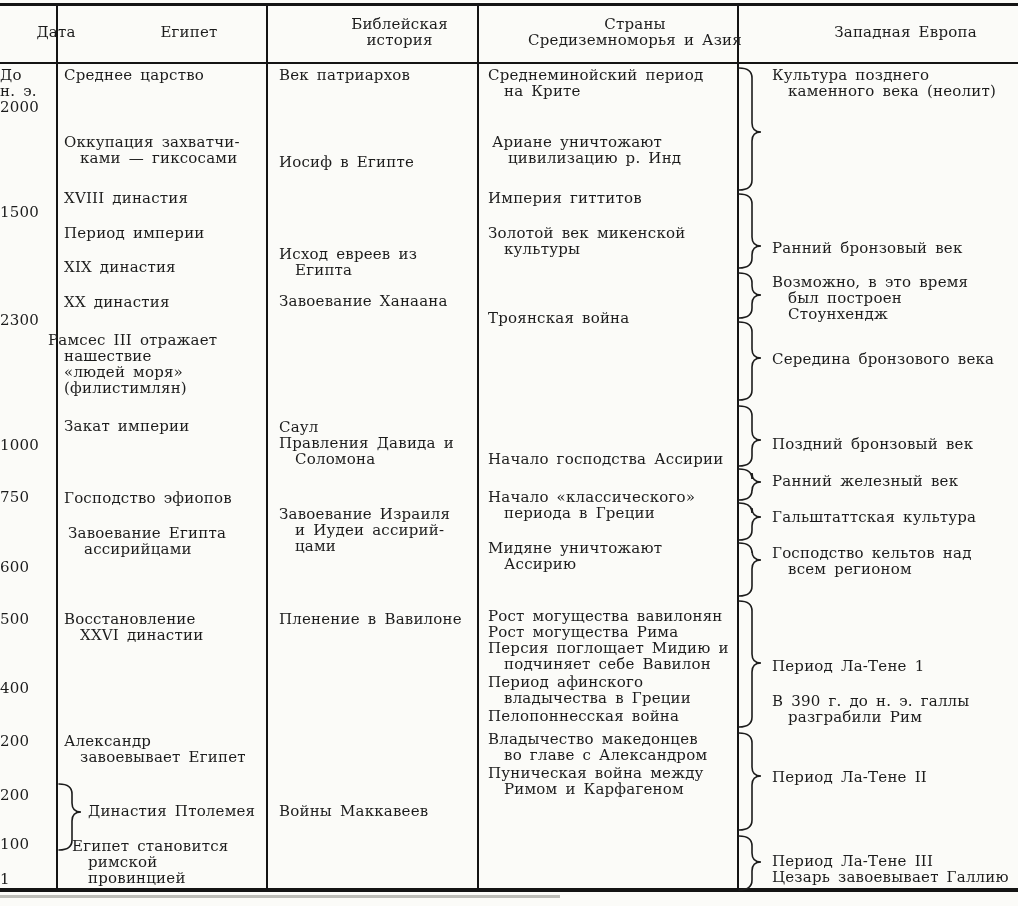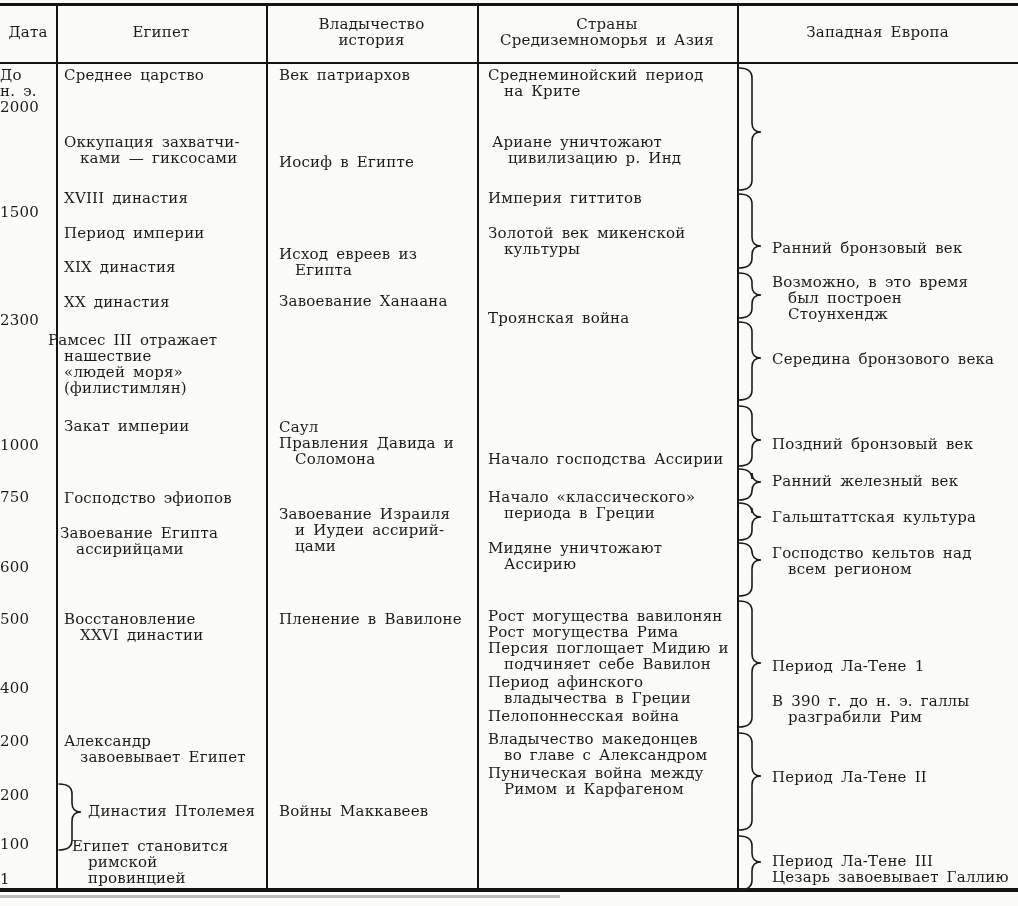--- a/index.html
+++ b/index.html
@@ -5,41 +5,41 @@
   html,body{margin:0;padding:0;background:#dedede;}
   .page{position:relative;width:1018px;height:906px;background:#fbfbf8;
         font-family:"DejaVu Serif","Liberation Serif",serif;color:#1c1c1c;overflow:hidden;}
   .hline{position:absolute;background:#141414;}
   .hline.soft{background:#bdbdb8;}
   .vline{position:absolute;width:2px;background:#141414;}
   .txt{position:absolute;font-size:15px;line-height:16px;white-space:pre-line;
        letter-spacing:.2px;word-spacing:3px;}
   .hang{padding-left:16px;text-indent:-16px;}
   .date{left:0;width:52px;text-align:left;}
-  .hdr{text-align:center;}
+  .hdr{text-align:center;padding-left:28px;}
   svg.braces{position:absolute;left:0;top:0;}
   svg.braces path{stroke:#1c1c1c;stroke-width:1.6;fill:none;stroke-linecap:round;}
 </style>
 </head>
 <body>
 
 <div class="page">
 
   <div class="hline" style="left:0;top:3px;width:1018px;height:3px"></div>
   <div class="hline" style="left:0;top:62px;width:1018px;height:2px"></div>
   <div class="hline" style="left:0;top:888px;width:1018px;height:4px"></div>
   <div class="hline soft" style="left:0;top:895px;width:560px;height:3px"></div>
   <div class="vline" style="left:56px;top:3px;height:886px"></div>
   <div class="vline" style="left:266px;top:3px;height:886px"></div>
   <div class="vline" style="left:477px;top:3px;height:886px"></div>
   <div class="vline" style="left:737px;top:3px;height:886px"></div>
 
   <div class="txt hdr" style="left:0;width:56px;top:24px">Дата</div>
   <div class="txt hdr" style="left:56px;width:210px;top:24px">Египет</div>
-  <div class="txt hdr" style="left:266px;width:211px;top:16px">Владычество
+  <div class="txt hdr" style="left:266px;width:211px;top:16px">Библейская
 история</div>
   <div class="txt hdr" style="left:477px;width:260px;top:16px">Страны
 Средиземноморья и Азия</div>
   <div class="txt hdr" style="left:737px;width:281px;top:24px">Западная Европа</div>
 
   <div class="txt date" style="top:67px">До
 н. э.
 2000</div>
   <div class="txt date" style="top:204px">1500</div>
   <div class="txt date" style="top:312px">2300</div>
@@ -59,21 +59,21 @@
   <div class="txt hang" style="left:64px;top:190px">XVIII династия</div>
   <div class="txt hang" style="left:64px;top:225px">Период империи</div>
   <div class="txt hang" style="left:64px;top:259px">XIX династия</div>
   <div class="txt hang" style="left:64px;top:294px">XX династия</div>
   <div class="txt hang" style="left:48px;top:332px">Рамсес III отражает
 нашествие
 «людей моря»
 (филистимлян)</div>
   <div class="txt hang" style="left:64px;top:418px">Закат империи</div>
   <div class="txt hang" style="left:64px;top:490px">Господство эфиопов</div>
-  <div class="txt hang" style="left:60px;top:525px">Завоевание Египта
+  <div class="txt hang" style="left:68px;top:525px">Завоевание Египта
 ассирийцами</div>
   <div class="txt hang" style="left:64px;top:611px">Восстановление
 XXVI династии</div>
   <div class="txt hang" style="left:64px;top:733px">Александр
 завоевывает Египет</div>
   <div class="txt hang" style="left:88px;top:803px">Династия Птолемея</div>
   <div class="txt hang" style="left:72px;top:838px">Египет становится
 римской
 провинцией</div>
 
@@ -109,20 +109,22 @@
   <div class="txt hang" style="left:488px;top:640px">Персия поглощает Мидию и
 подчиняет себе Вавилон</div>
   <div class="txt hang" style="left:488px;top:674px">Период афинского
 владычества в Греции</div>
   <div class="txt hang" style="left:488px;top:708px">Пелопоннесская война</div>
   <div class="txt hang" style="left:488px;top:731px">Владычество македонцев
 во главе с Александром</div>
   <div class="txt hang" style="left:488px;top:765px">Пуническая война между
 Римом и Карфагеном</div>
 
+  <div class="txt hang" style="left:772px;top:67px">Культура позднего
+каменного века (неолит)</div>
   <div class="txt hang" style="left:772px;top:240px">Ранний бронзовый век</div>
   <div class="txt hang" style="left:772px;top:274px">Возможно, в это время
 был построен
 Стоунхендж</div>
   <div class="txt hang" style="left:772px;top:351px">Середина бронзового века</div>
   <div class="txt hang" style="left:772px;top:436px">Поздний бронзовый век</div>
   <div class="txt hang" style="left:772px;top:473px">Ранний железный век</div>
   <div class="txt hang" style="left:772px;top:509px">Гальштаттская культура</div>
   <div class="txt hang" style="left:772px;top:545px">Господство кельтов над
 всем регионом</div>

